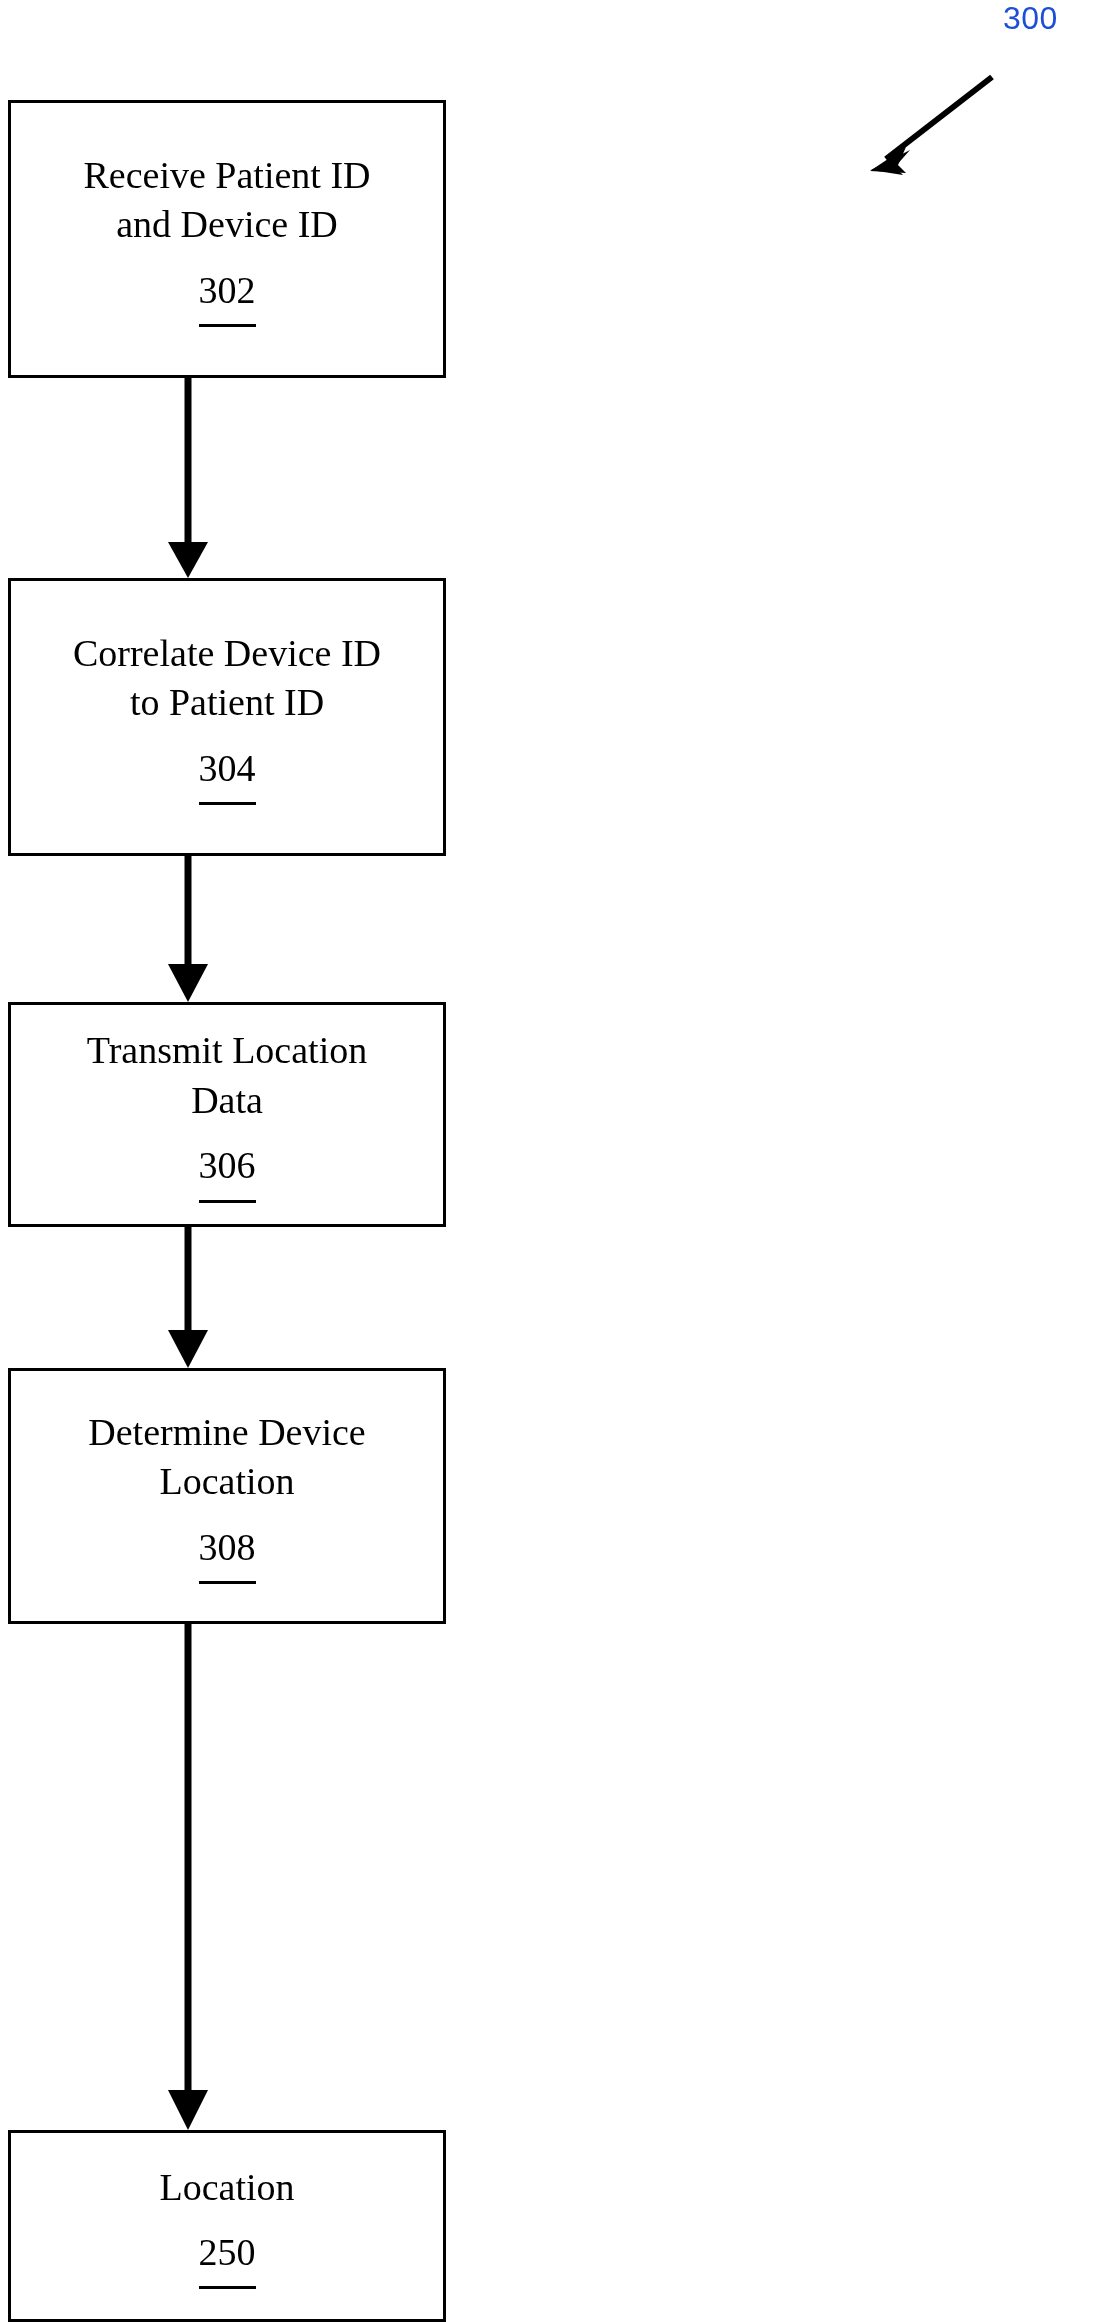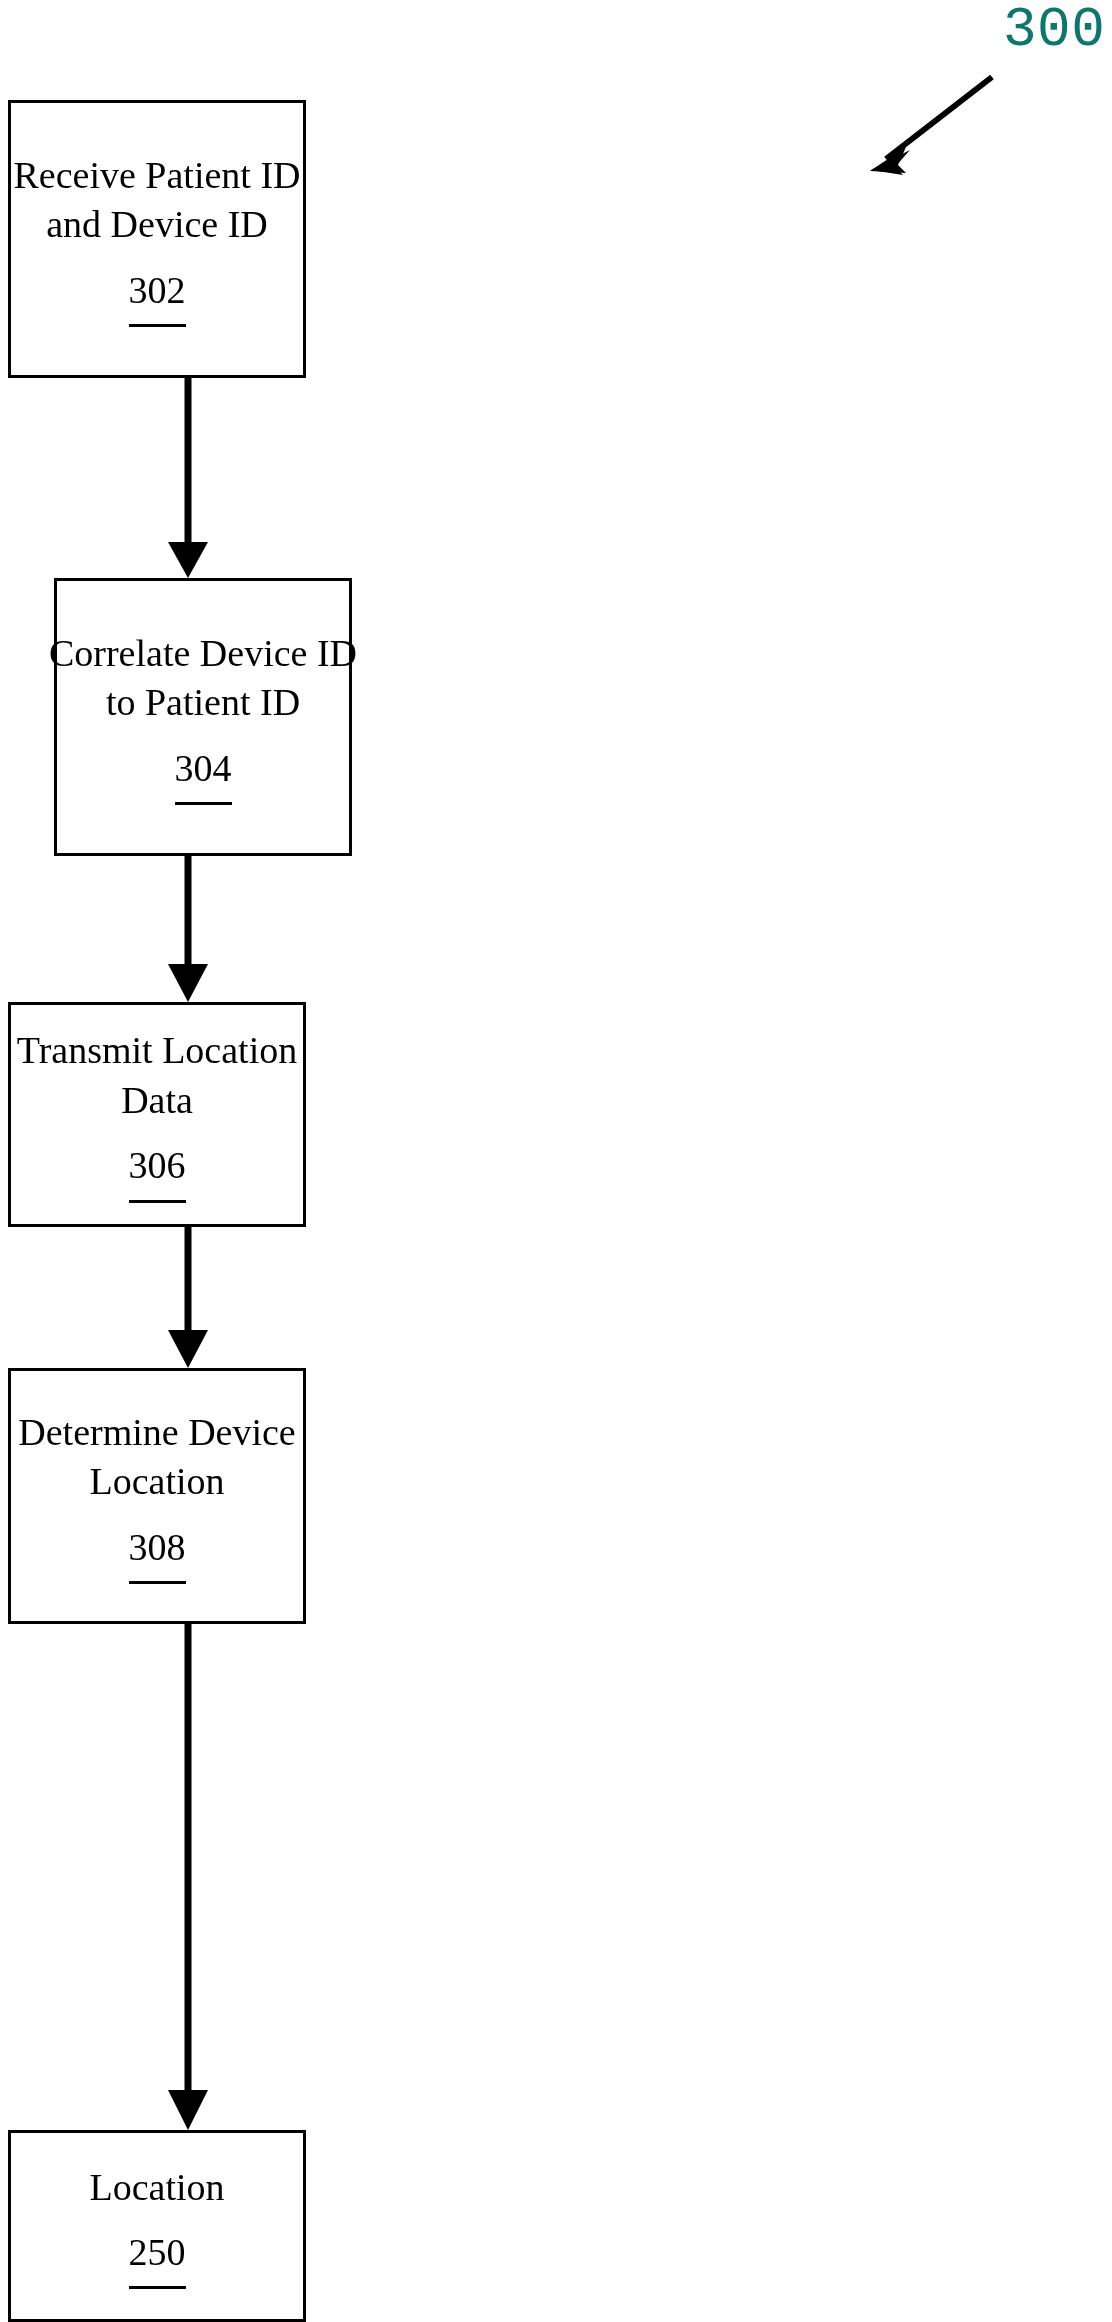--- a/index.html
+++ b/index.html
@@ -16,45 +16,45 @@
     position: relative;
     width: 1112px;
     height: 2322px;
     background: #ffffff;
     overflow: hidden;
   }
 
   
   .fig-ref {
     position: absolute;
-    font-family: Liberation Mono, monospace;
-    font-size: 56px;
+    font-family: Liberation Sans, sans-serif;
+    font-size: 32px;
     line-height: 1;
     letter-spacing: 0.5px;
-    color: #0f766e;
+    color: #1d4ed8;
     white-space: nowrap;
   }
   #fig-ref-300 {
     left: 1003px;
     top: 2px;
   }
   #leader-svg {
     position: absolute;
     left: 840px;
     top: 55px;
     width: 200px;
     height: 125px;
     overflow: visible;
   }
 
   
   .flow-box {
     position: absolute;
     left: 8px;
-    width: 298px;
+    width: 438px;
     box-sizing: border-box;
     border: 3px solid #000000;
     background: #ffffff;
     display: flex;
     flex-direction: column;
     align-items: center;
     justify-content: center;
   }
   .box-line {
     display: block;
@@ -72,21 +72,21 @@
     color: #000;
   }
   .box-label span {
     border-bottom: 3px solid #000;
     padding-bottom: 9px;
     display: inline-block;
   }
 
   
   #box-302 { top: 100px;  height: 278px; }
-  #box-304 { top: 578px;  height: 278px; margin-left: 46px; }
+  #box-304 { top: 578px;  height: 278px; }
   #box-306 { top: 1002px; height: 225px; }
   #box-308 { top: 1368px; height: 256px; }
   #box-310 { top: 2130px; height: 192px; border-bottom-width: 3px; }
 
   
   .connector {
     position: absolute;
     left: 146px;
     width: 84px;
     overflow: visible;

